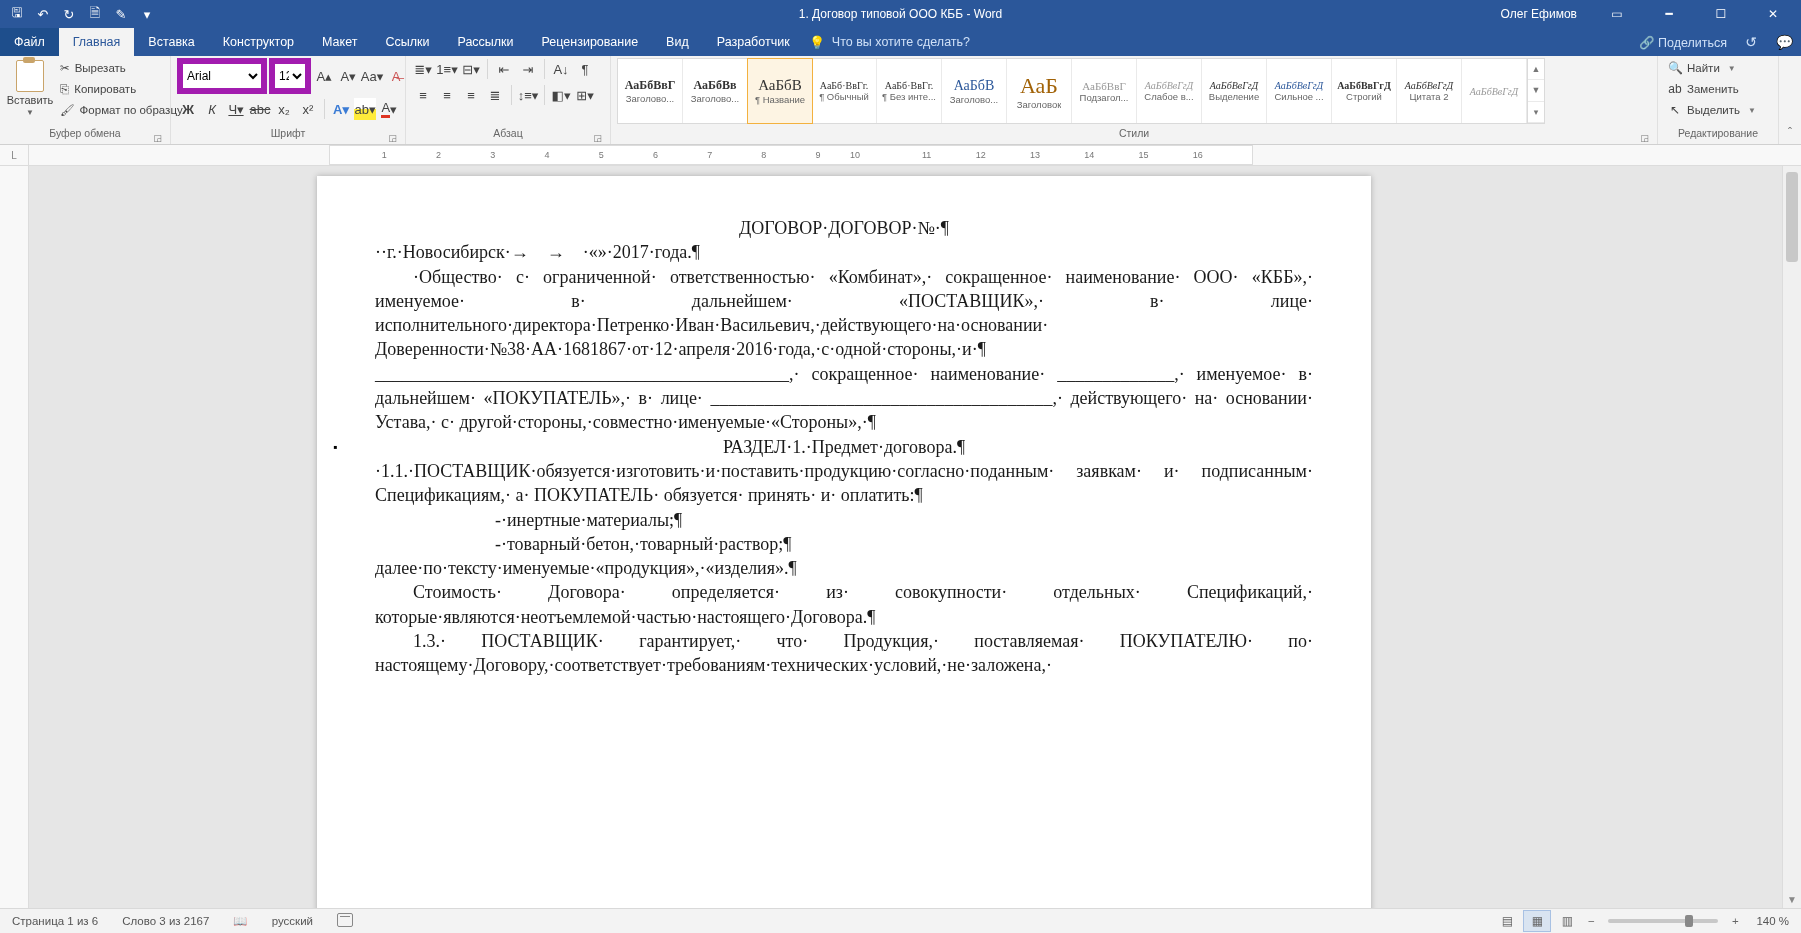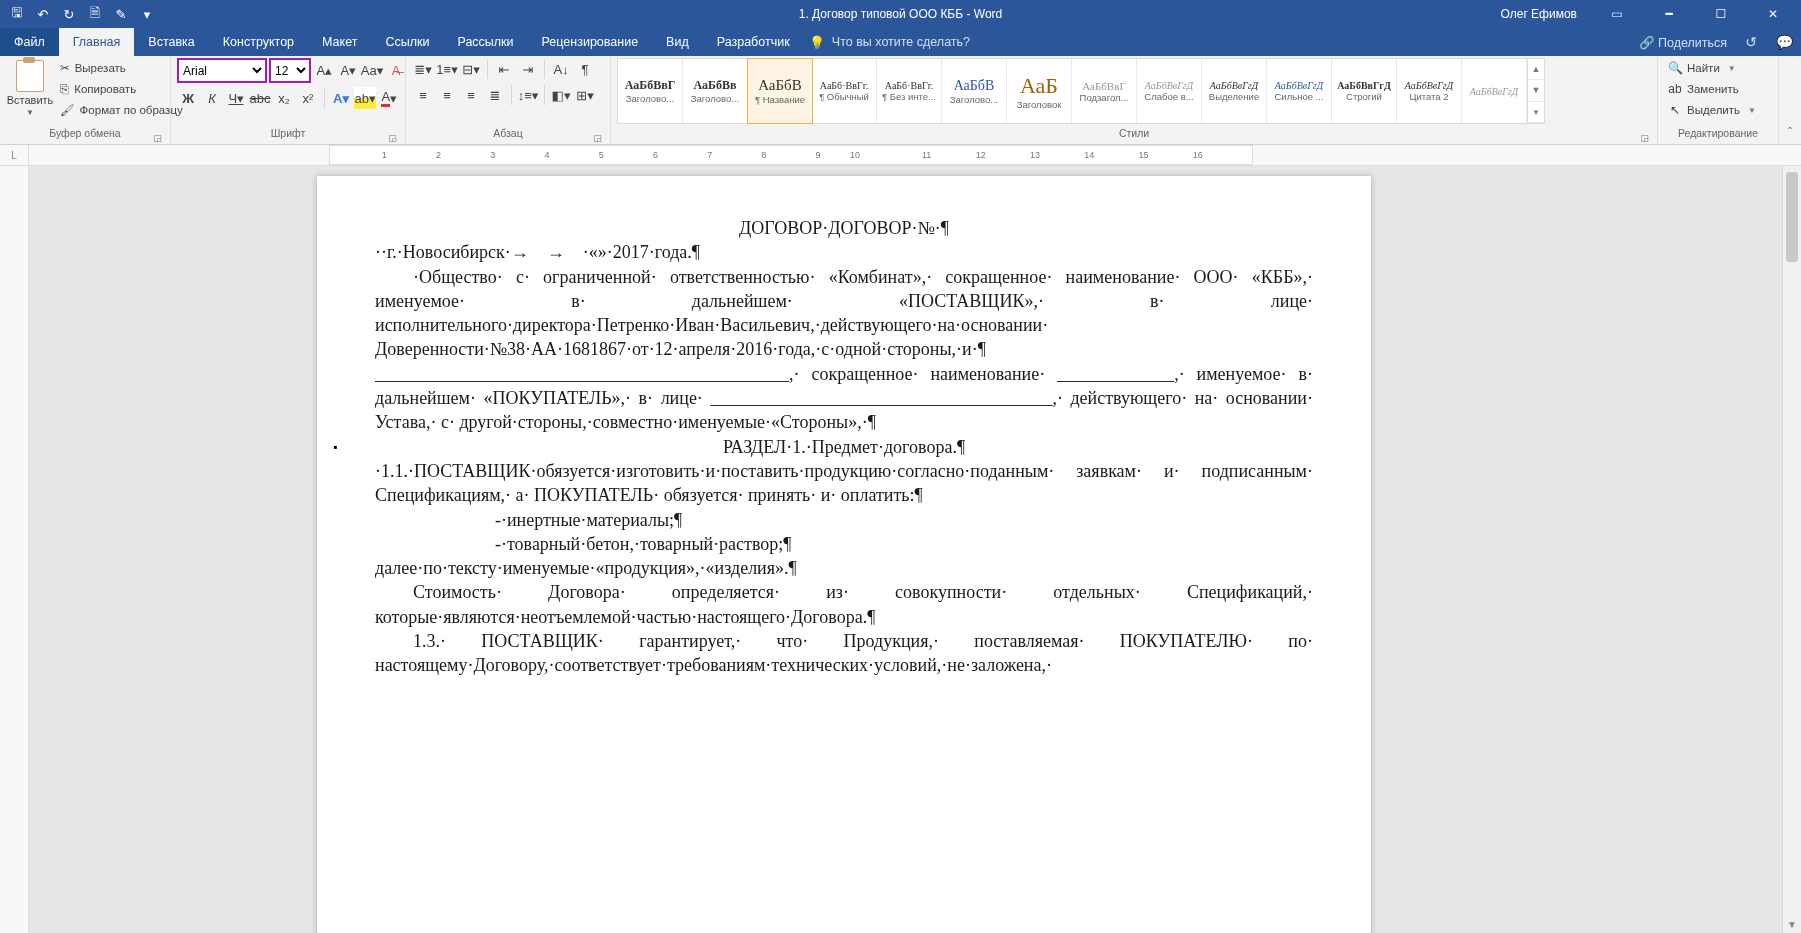--- a/index.html
+++ b/index.html
@@ -28,21 +28,21 @@
 .group-label{height:16px;font-size:10.5px;color:#666;text-align:center;padding-bottom:1px;position:relative}
 .group-label .launcher{position:absolute;right:2px;bottom:1px;font-size:9px;color:#777;cursor:pointer}
 .vstack{display:flex;flex-direction:column;gap:1px}
 .hstack{display:flex;align-items:center;gap:2px}
 .smallbtn{height:20px;display:flex;align-items:center;gap:5px;padding:0 4px;font-size:11.5px;color:#444;cursor:pointer;white-space:nowrap}
 .iconbtn{width:22px;height:22px;display:flex;align-items:center;justify-content:center;cursor:pointer;color:#444;font-size:13px}
 .bigbtn{width:44px;display:flex;flex-direction:column;align-items:center;justify-content:center;gap:2px;cursor:pointer;padding:2px 2px}
 .bigbtn .lbl{font-size:11px;color:#444;text-align:center;line-height:1.1}
 .paste-ico{width:26px;height:30px;background:#fff;border:1px solid #c9a46a;border-radius:2px;position:relative}
 .paste-ico::before{content:"";position:absolute;top:-4px;left:6px;width:12px;height:6px;background:#c9a46a;border-radius:2px}
-select.fontname,select.fontsize{height:25px;border:2px solid #a21caf;background:#fff;font-size:12px}
+select.fontname,select.fontsize{height:36px;border:6px solid #a21caf;background:#fff;font-size:12px}
 select.fontname{width:90px}
 select.fontsize{width:42px}
 .sep{width:1px;height:20px;background:#d6d6d6;margin:0 3px}
 .styles-gallery{display:flex;align-items:stretch;gap:0;border:1px solid #dadada;background:#fff;height:64px}
 .style-item{width:60px;border-right:1px solid #eaeaea;display:flex;flex-direction:column;align-items:center;justify-content:center;cursor:pointer;padding:2px 2px}
 .style-item.sel{border:1px solid #f3b13e;background:#fdf4e3;margin:-1px}
 .style-prev{font-family:"Times New Roman",serif;font-size:12px;color:#333;white-space:nowrap}
 .style-prev.big{font-size:22px;color:#a16207}
 .style-prev.blue{color:#2b579a}
 .style-prev.gray{color:#9a9a9a}
@@ -348,14 +348,31 @@
         </div>
       </div>
     </div>
     <div class="scroll-v">
       <div class="arr up">▲</div>
       <div class="thumb"></div>
       <div class="arr dn">▼</div>
     </div>
   </div>
 
+  <div class="status">
+    <div class="sect">Страница 1 из 6</div>
+    <div class="sect">Слово 3 из 2167</div>
+    <div class="sect">📖</div>
+    <div class="sect">русский</div>
+    <div class="sect"><span class="kbico"></span></div>
+    <div class="spacer"></div>
+    <div class="viewbtn">▤</div>
+    <div class="viewbtn active">▦</div>
+    <div class="viewbtn">▥</div>
+    <div class="zm">−</div>
+    <div class="zoom-slider">
+        <div class="knob"></div>
+      </div>
+    <div class="zm">+</div>
+    <div class="sect">140 %</div>
+  </div>
 
 </div>
 
 </body></html>

